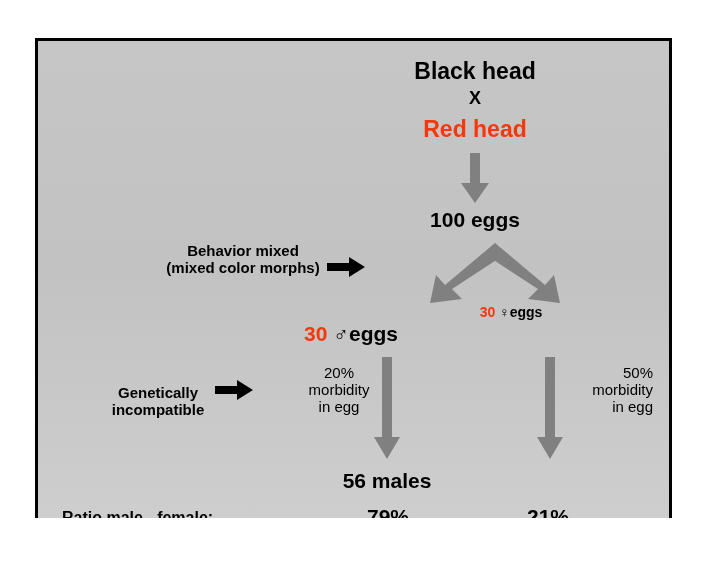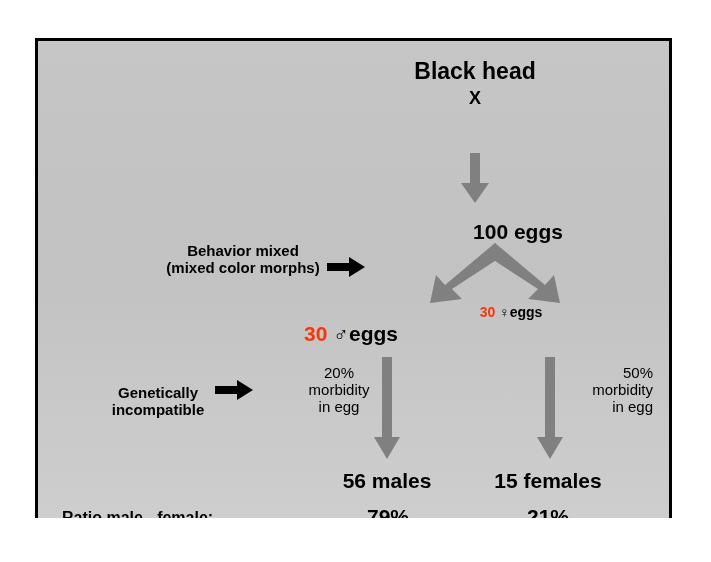--- a/index.html
+++ b/index.html
@@ -55,26 +55,27 @@
 <body>
 
 <div id="stage">
 
   <div id="diagram-box">
 
     <div class="lbl ctr bold" style="left:437px; top:18px; font-size:23px;">Black head</div>
 
     <div class="lbl ctr bold" style="left:437px; top:47px; font-size:18px;">X</div>
 
+    <div class="lbl ctr bold red" style="left:437px; top:76px; font-size:23px;">Red head</div>
 
     <svg class="arrow-svg" style="left:421px; top:112px;" width="32" height="52" viewBox="0 0 32 52">
       <polygon points="11,0 21,0 21,30 30,30 16,50 2,30 11,30" fill="#808080"></polygon>
     </svg>
 
-    <div class="lbl ctr bold" style="left:437px; top:179px; font-size:21px;margin-left:43px;">100 eggs</div>
+    <div class="lbl ctr bold" style="left:437px; top:167px; font-size:21px;">100 eggs</div>
 
     <div class="lbl multi bold" style="left:105px; top:202px; width:200px; font-size:15px; text-align:center;">
       <div>Behavior mixed</div>
       <div>(mixed color morphs)</div>
     </div>
 
     <svg class="blk-arrow" style="left:289px; top:216px;" width="38" height="20" viewBox="0 0 38 20">
       <polygon points="0,6 22,6 22,0 38,10 22,20 22,14 0,14" fill="#000000"></polygon>
     </svg>
 
@@ -117,21 +118,20 @@
     <svg class="arrow-svg" style="left:334px; top:316px;" width="30" height="104" viewBox="0 0 30 104">
       <polygon points="10,0 20,0 20,80 28,80 15,102 2,80 10,80" fill="#808080"></polygon>
     </svg>
 
     <svg class="arrow-svg" style="left:497px; top:316px;" width="30" height="104" viewBox="0 0 30 104">
       <polygon points="10,0 20,0 20,80 28,80 15,102 2,80 10,80" fill="#808080"></polygon>
     </svg>
 
     <div class="lbl ctr bold" style="left:349px; top:428px; font-size:21px;">56 males</div>
 
-    <div class="lbl ctr bold" style="left:510px; top:428px; font-size:21px;">15 females</div>
 
     <div class="lbl bold" style="left:24px; top:468px; font-size:16px;text-align:center;">Ratio male - female:</div>
 
     <div class="lbl ctr bold" style="left:350px; top:464px; font-size:21px;">79%</div>
 
     <div class="lbl ctr bold" style="left:510px; top:464px; font-size:21px;">21%</div>
 
   </div>
 
   <div class="tiny-dot"></div>

